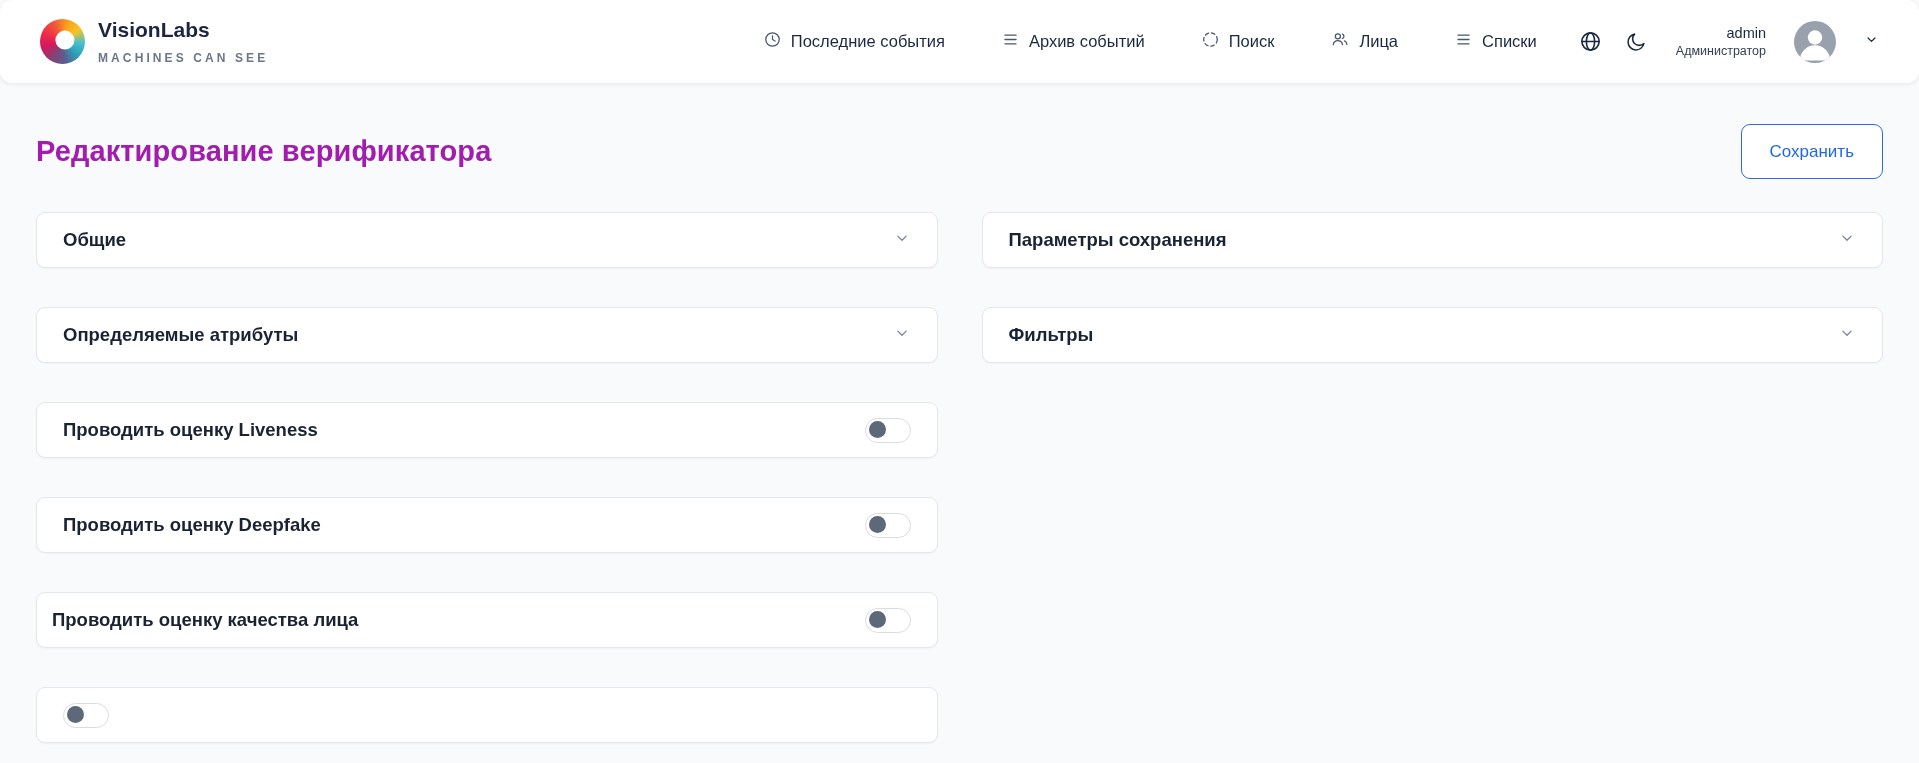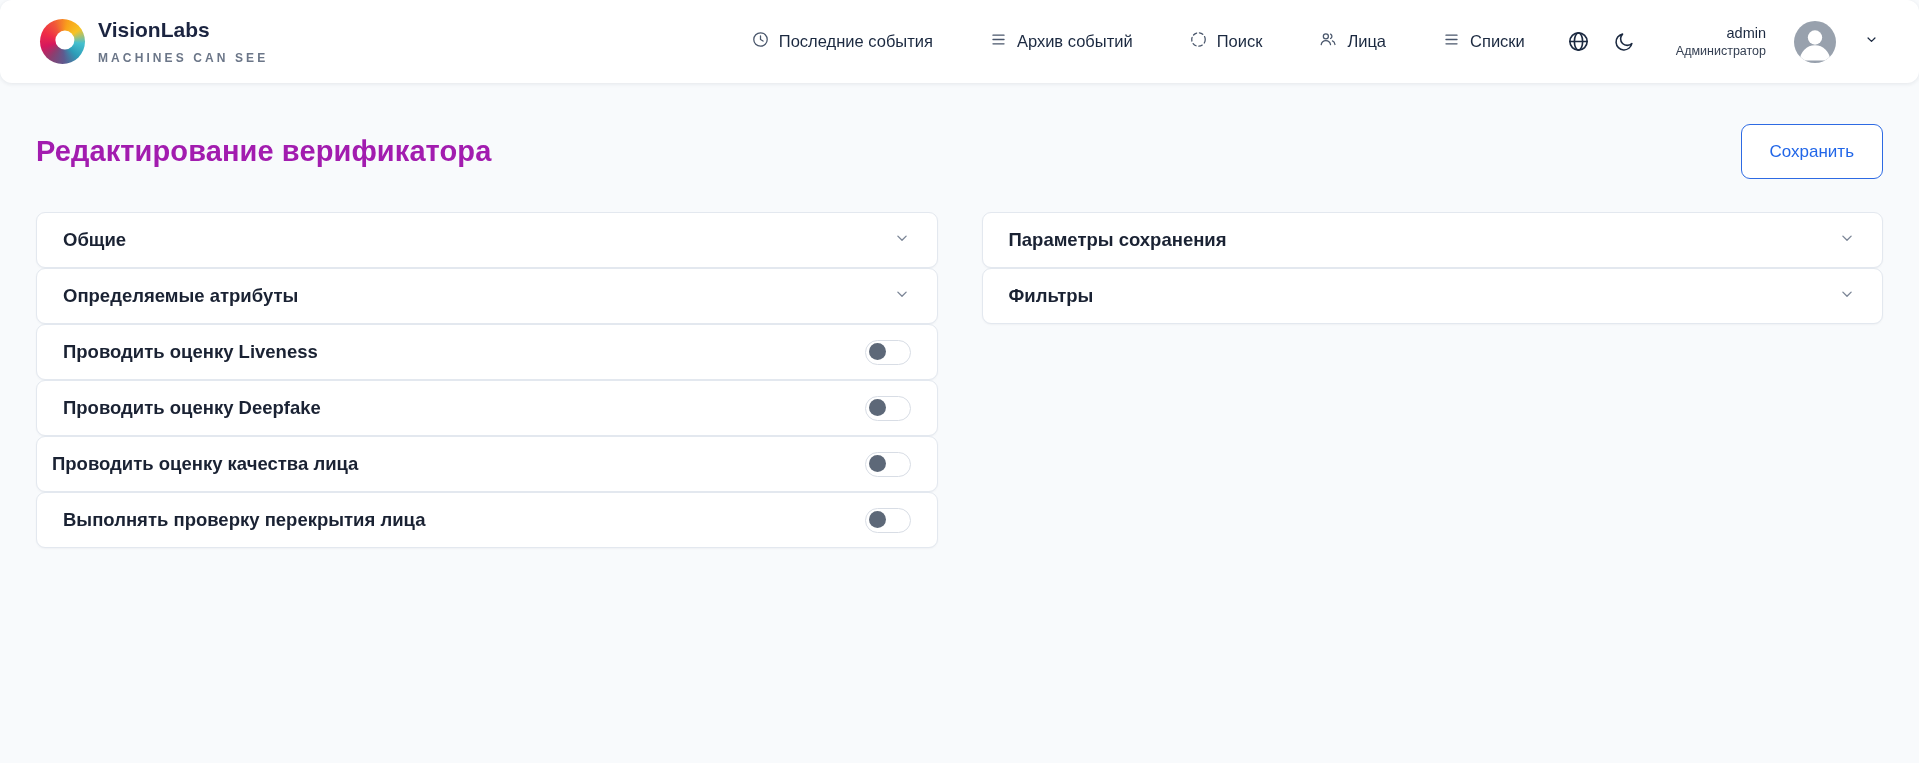--- a/index.html
+++ b/index.html
@@ -38,21 +38,21 @@
   .nav-menu { display:flex; align-items:center; gap:56px; margin-left:auto; }
   .nav-item {
     display:flex; align-items:center; gap:9px;
     font-size:16.5px; color:#1b2940; cursor:pointer; white-space:nowrap;
   }
   .nav-item svg { flex:0 0 auto; }
 
   .nav-right { display:flex; align-items:center; gap:23px; margin-left:42px; }
   .icon-btn { display:flex; align-items:center; cursor:pointer; }
 
-  .user-chip { display:flex; align-items:center; gap:28px; margin-left:18px; cursor:pointer; }
+  .user-chip { display:flex; align-items:center; gap:28px; margin-left:6px; cursor:pointer; }
   .user-text { text-align:right; line-height:1.3; }
   .user-name { font-size:14.5px; color:#1b2940; }
   .user-role { font-size:12.5px; color:#354053; }
   .avatar {
     width:42px; height:42px; border-radius:50%;
     background:#98a1ad; overflow:hidden; position:relative; flex:0 0 auto;
   }
   .avatar svg { position:absolute; left:0; top:0; }
 
   
@@ -62,21 +62,21 @@
     margin:41px 0 33px;
   }
   .page-title { font-size:29px; font-weight:700; color:#a21caf; letter-spacing:.1px; }
   .save-btn {
     background:#ffffff; border:1px solid #2d6ae3; color:#2166e8;
     font-size:17px; height:55px; padding:0 28px; border-radius:9px;
     cursor:pointer; font-family:inherit;
   }
 
   .columns { display:grid; grid-template-columns:1fr 1fr; column-gap:44px; align-items:start; }
-  .col { display:flex; flex-direction:column; }
+  .col { display:flex; flex-direction:column; gap:39px; }
 
   .card {
     height:56px; background:#ffffff;
     border:1px solid #e3e8ef; border-radius:9px;
     display:flex; align-items:center; justify-content:space-between;
     padding:0 26px;
     box-shadow:0 1px 2px rgba(20,30,55,.04);
     cursor:pointer;
   }
   .card-label { font-size:18.5px; font-weight:600; color:#1a2233; }
@@ -227,21 +227,20 @@
       </div>
 
       <div class="card" style="cursor:default;padding-left:15px;">
         <span class="card-label">Проводить оценку качества лица</span>
         <div class="toggle">
             <div class="knob"></div>
           </div>
       </div>
 
       <div class="card" style="cursor:default;">
-        <span class="card-label">Выполнять проверку перекрытия лица</span>
         <div class="toggle">
             <div class="knob"></div>
           </div>
       </div>
     </div>
 
     <div class="col">
       <div class="card">
         <span class="card-label">Параметры сохранения</span>
         <span>

